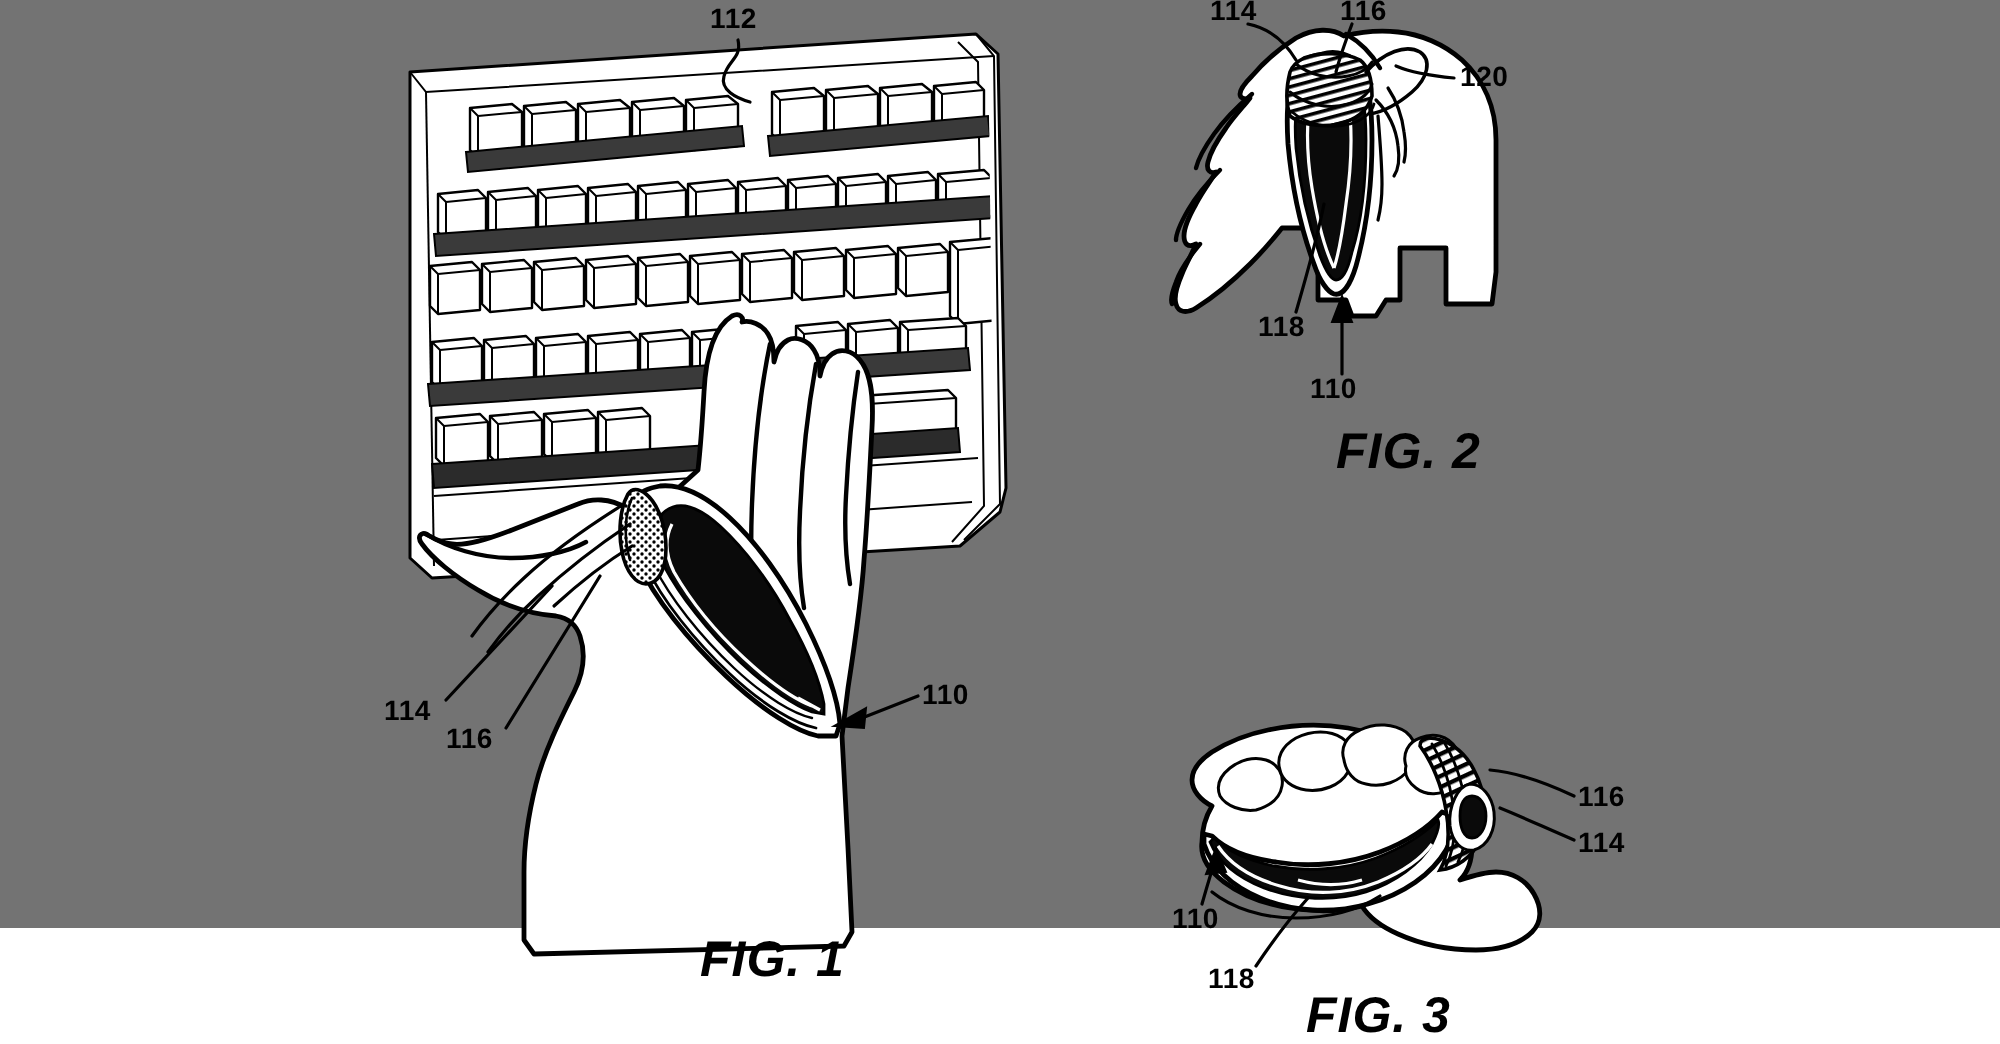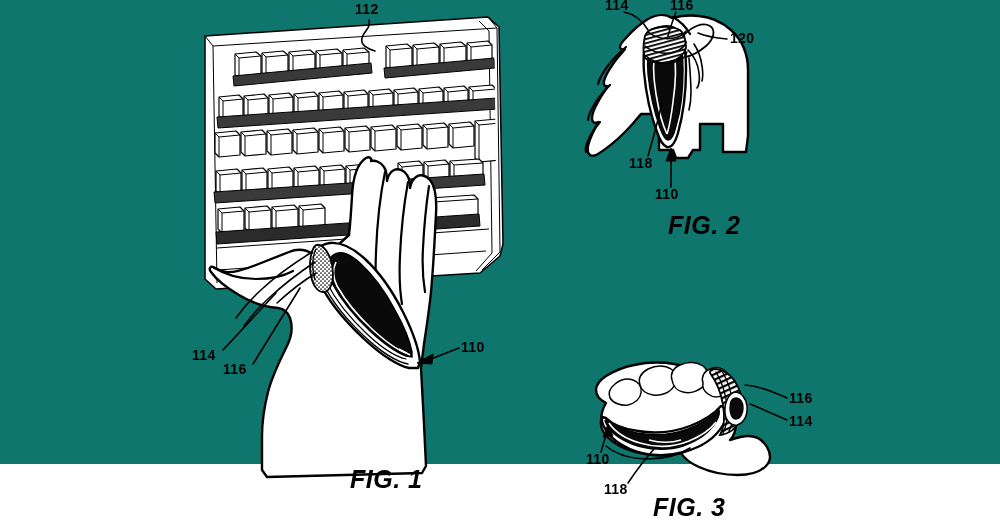--- a/index.html
+++ b/index.html
@@ -12,21 +12,21 @@
     width: 1000px;
     height: 522px;
     overflow: hidden;
     font-family: "Liberation Sans", sans-serif;
     color: #000000;
   }
   #sheet {
     position: relative;
     width: 1000px;
     height: 464px;
-    background: #0f766e;
+    background: #737373;
   }
   #sheet svg {
     position: absolute;
     left: 0;
     top: 0;
   }
   .ref-num {
     font-family: "Liberation Sans", sans-serif;
     font-size: 14px;
     font-weight: 700;

